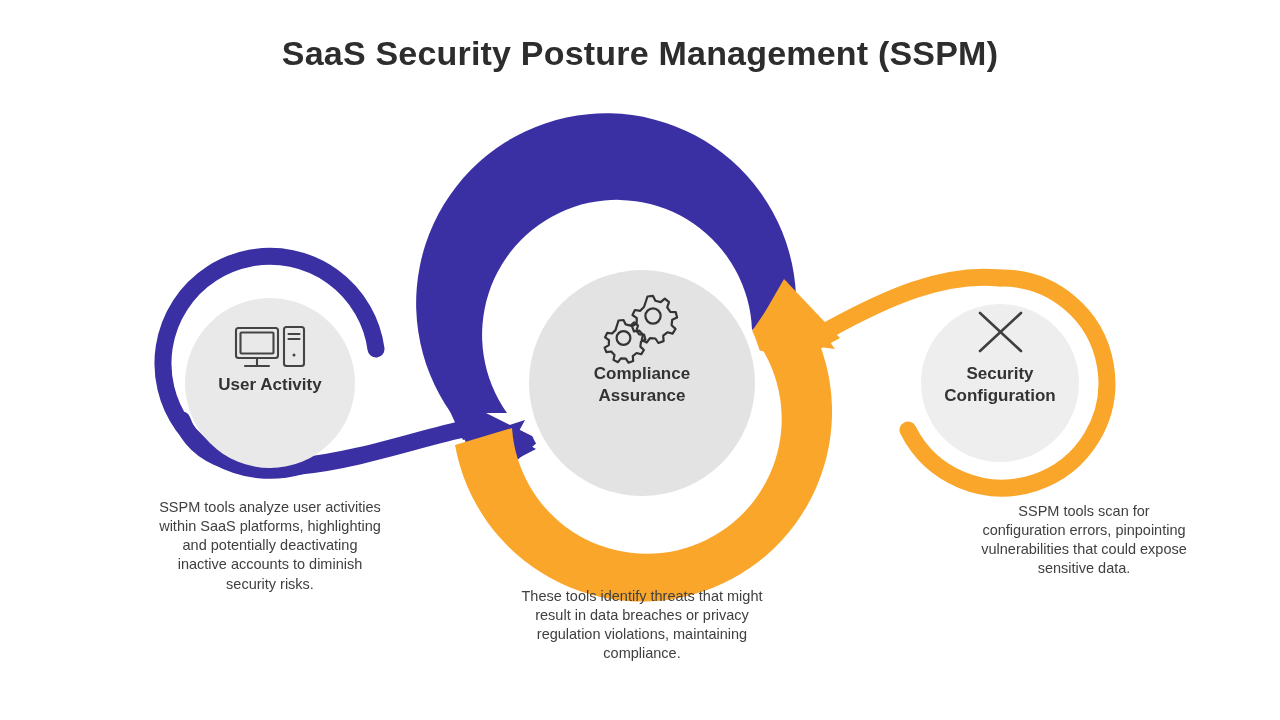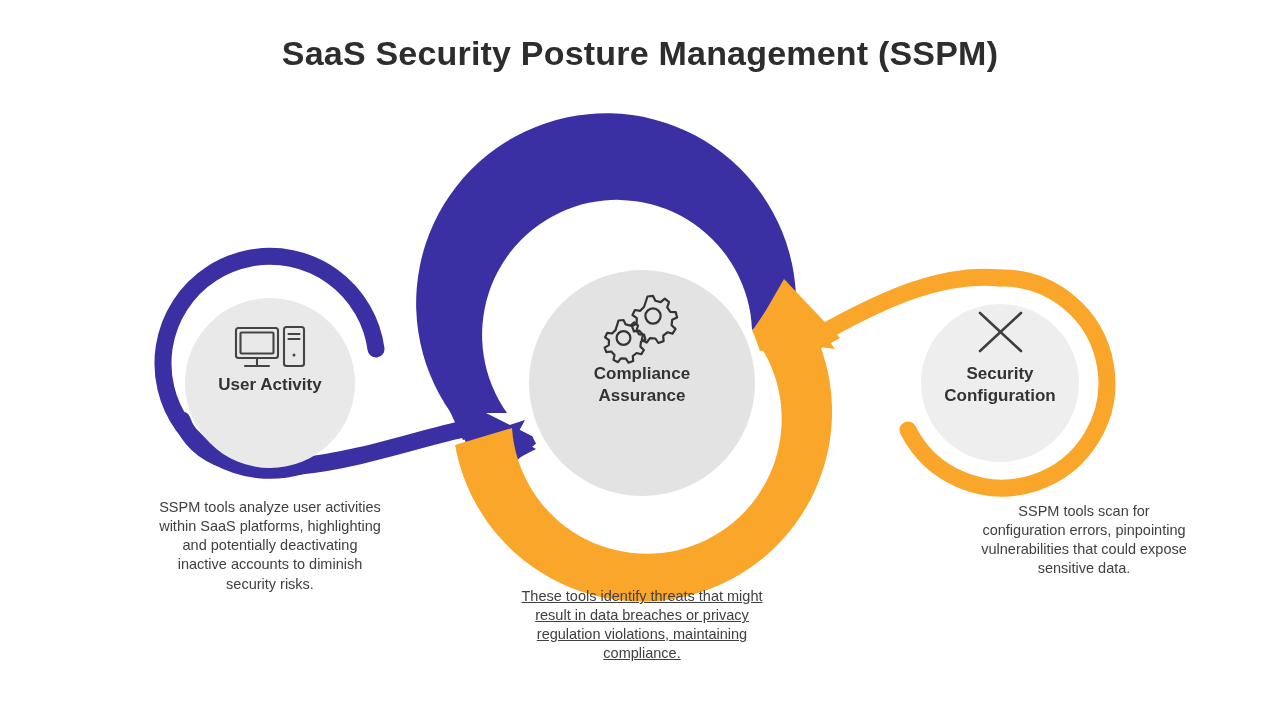--- a/index.html
+++ b/index.html
@@ -45,21 +45,21 @@
   }
   .caption {
     position: absolute;
     color: #404040;
     font-size: 14.5px;
     line-height: 1.32;
     text-align: center;
     font-family: "Liberation Sans", sans-serif;
   }
   #caption-left  { left: 158px; top: 498px; width: 224px; }
-  #caption-center{ left: 508px; top: 587px; width: 268px; text-decoration: underline; }
+  #caption-center{ left: 508px; top: 587px; width: 268px; }
   #caption-right { left: 940px; top: 502px; width: 216px; margin-left: 36px; }
 </style>
 </head>
 <body>
 
 <div id="slide">
 
   <div id="page-title">SaaS Security Posture Management (SSPM)</div>
 
   <svg class="diagram-svg" width="1280" height="720" viewBox="0 0 1280 720">

